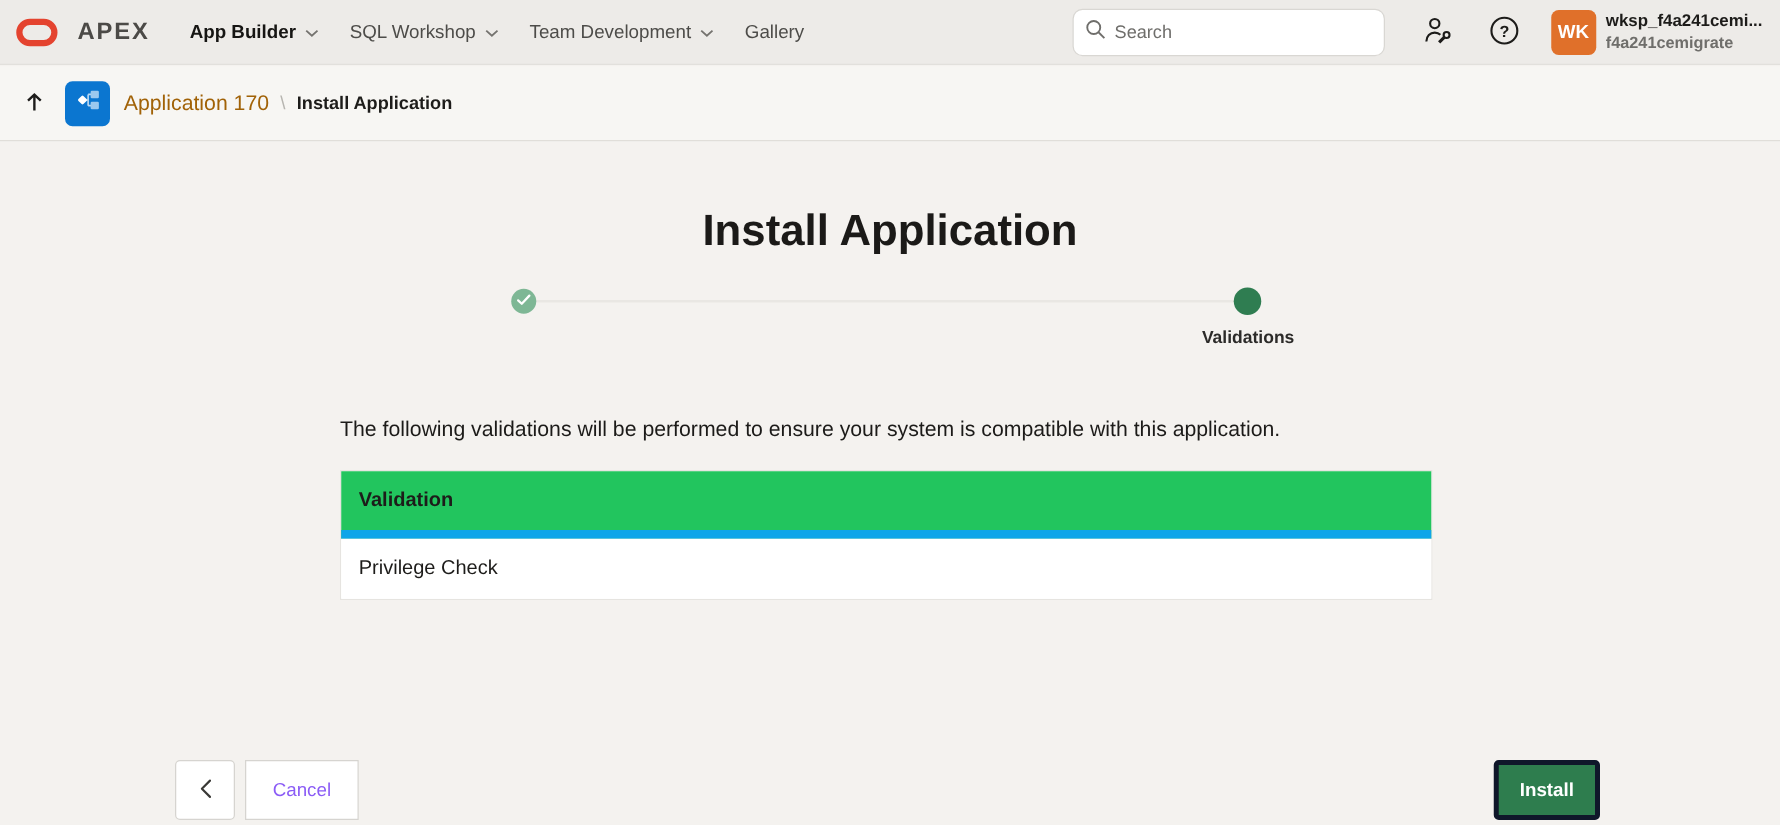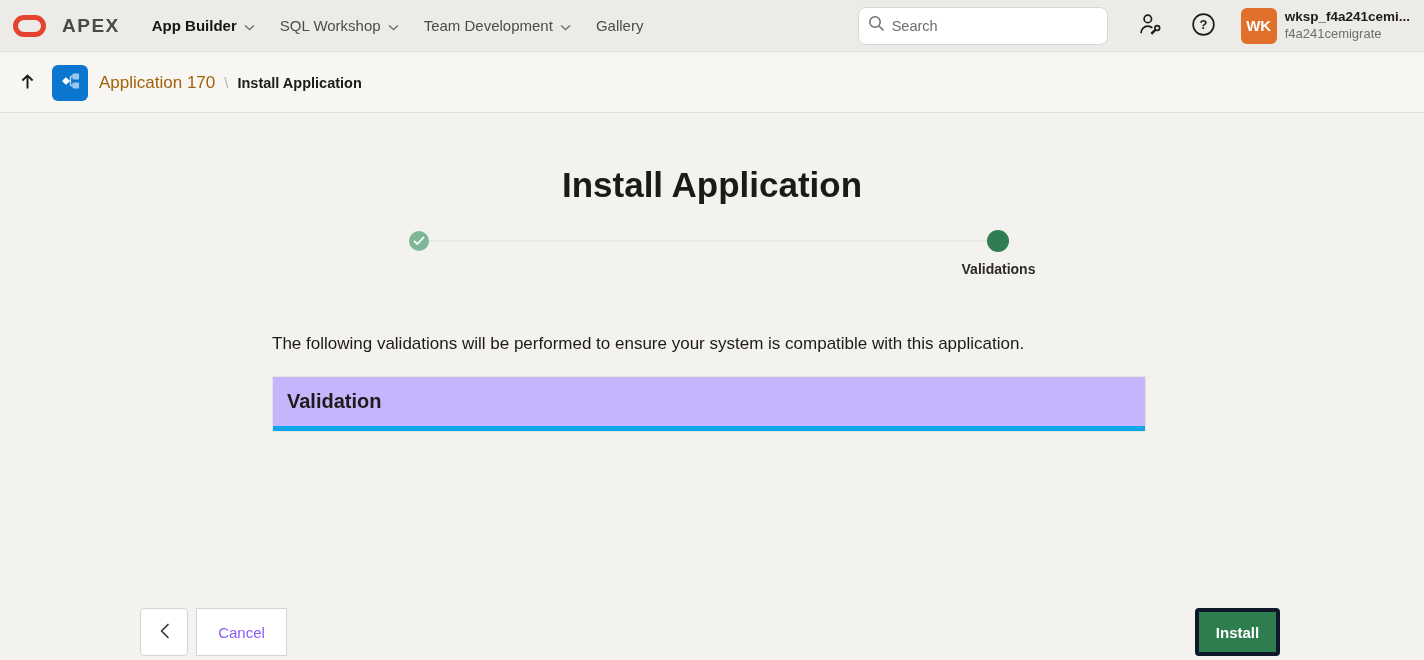--- a/index.html
+++ b/index.html
@@ -43,21 +43,21 @@
   .icon-admin { margin-left:28px; }
   .icon-help { margin-left:27px; }
   .user-chip { display:flex; align-items:center; margin-left:24px; cursor:pointer; background:none; border:none; text-align:left; }
   .avatar {
     width:36px; height:36px; border-radius:6px; background:#e0702a;
     color:#fff; font-weight:700; font-size:15px;
     display:flex; align-items:center; justify-content:center;
   }
   .user-text { margin-left:8px; line-height:1.3; }
   .user-name { font-size:13.5px; font-weight:700; color:#1d1c1a; }
-  .user-ws { font-size:13px; color:#6f6e6b; }
+  .user-ws { font-size:13px; color:#6f6e6b;font-weight:bold; }
 
   
   .breadcrumb-bar {
     position:absolute; top:53px; left:0; right:0; height:60px;
     background:#f7f6f3; border-bottom:1px solid #e0ded9;
     display:flex; align-items:center;
   }
   .up-btn { margin-left:15px; background:none; border:none; cursor:pointer; display:flex; padding:4px; }
   .app-icon {
     margin-left:12px; width:36px; height:36px; border-radius:6px;
@@ -82,23 +82,23 @@
     position:absolute; top:261px; left:938px; width:121px;
     text-align:center; font-size:14px; font-weight:700; color:#2c2b29;
   }
   .description { position:absolute; top:334px; left:272px; font-size:17px; color:#1c1b19; }
 
   .validation-table {
     position:absolute; top:376px; left:272px; width:874px;
     background:#fff; border:1px solid #e6e4e0;
   }
   .vt-header {
-    height:54px; background:#c4b5fd; border-bottom:5px solid #0ea5e9;
+    height:54px; background:#22c55e; border-bottom:7px solid #0ea5e9;
     display:flex; align-items:center; padding:0 14px;
-    font-size:20px; font-weight:700; color:#1d1c1a;
+    font-size:16px; font-weight:700; color:#1d1c1a;
   }
   .vt-row {
     height:48px; display:flex; align-items:center; padding:0 14px;
     font-size:16px; color:#1d1c1a; background:#fff;
   }
 
   
   .back-btn {
     position:absolute; left:140px; top:608px; width:48px; height:48px;
     background:#fff; border:1px solid #d6d4d0; border-radius:4px;
@@ -223,20 +223,21 @@
     </svg>
   </span>
 </div>
 <div class="step-now"></div>
 <div class="step-label">Validations</div>
 
 <p class="description">The following validations will be performed to ensure your system is compatible with this application.</p>
 
 <div class="validation-table">
   <div class="vt-header">Validation</div>
+  <div class="vt-row">Privilege Check</div>
 </div>
 
 <button class="back-btn">
   <span>
     <svg width="11" height="16" viewBox="0 0 10 16" fill="none" stroke="#3a3936" stroke-width="1.7" stroke-linecap="round" stroke-linejoin="round">
       <path d="M8.5 1.5 L2 8 L8.5 14.5"></path>
     </svg>
   </span>
 </button>
 <button class="cancel-btn">Cancel</button>

